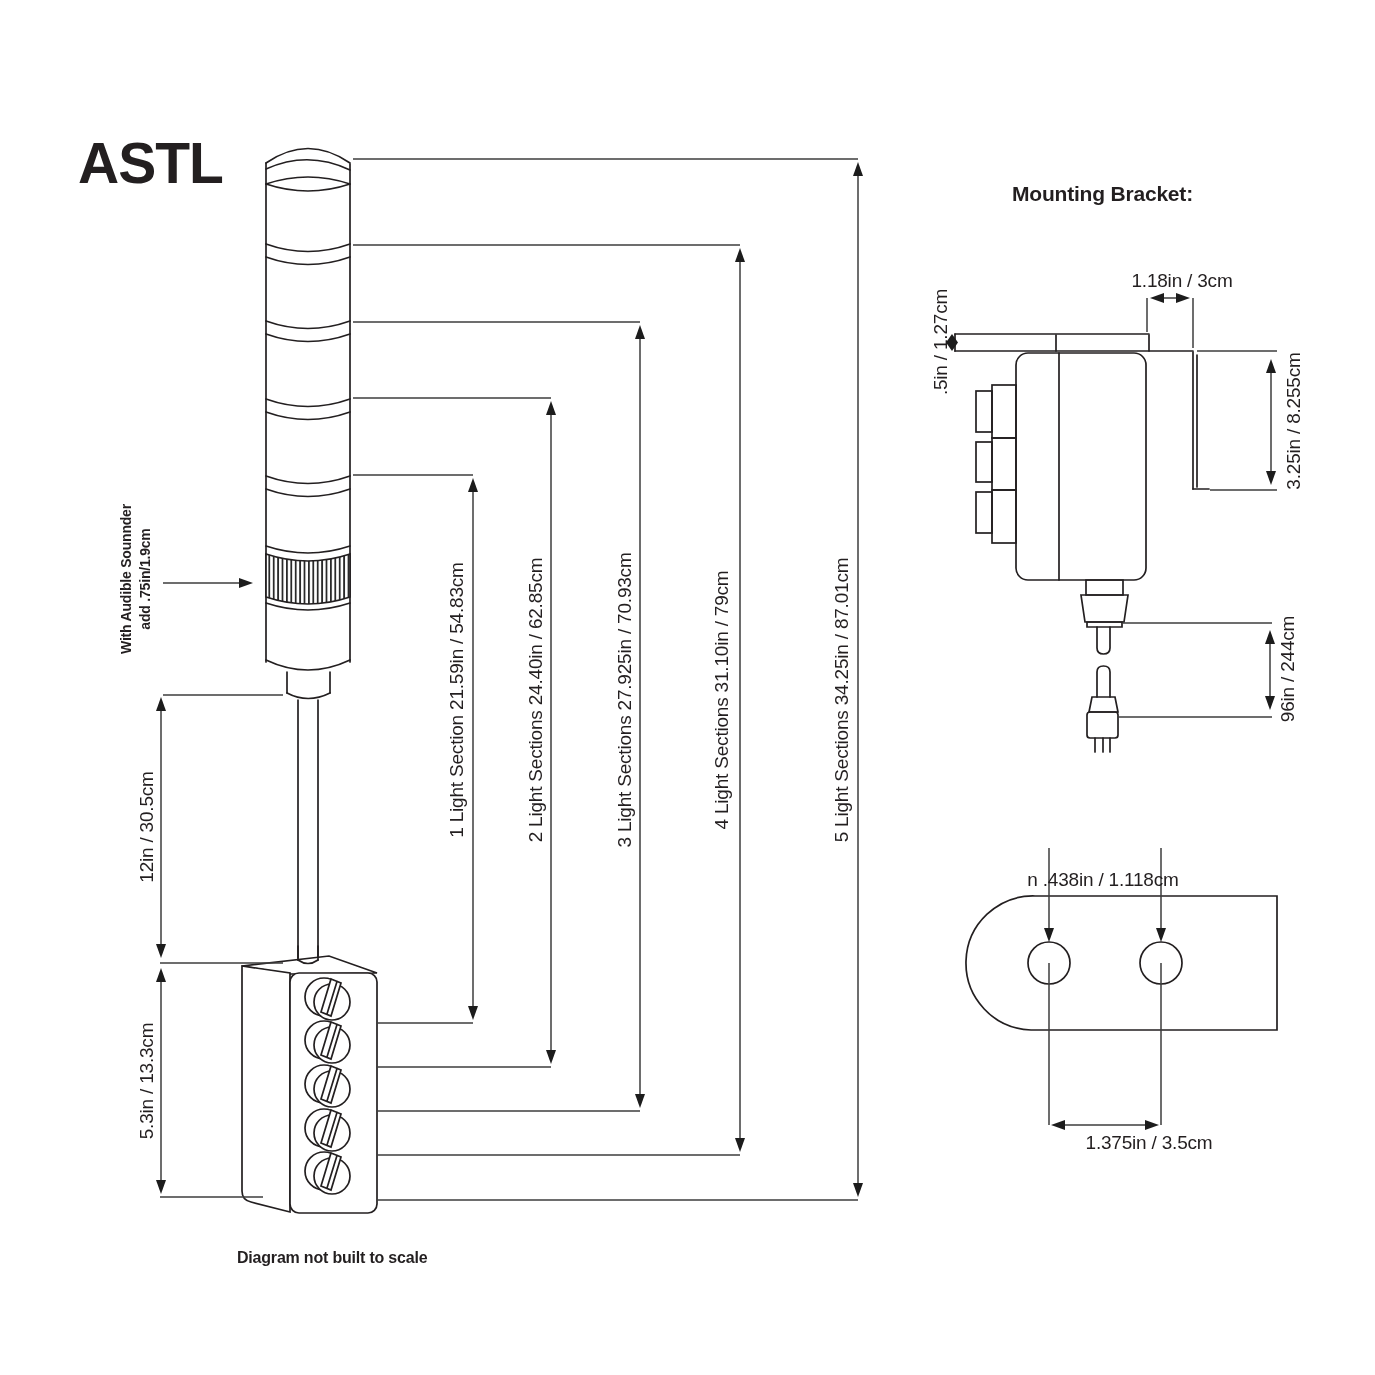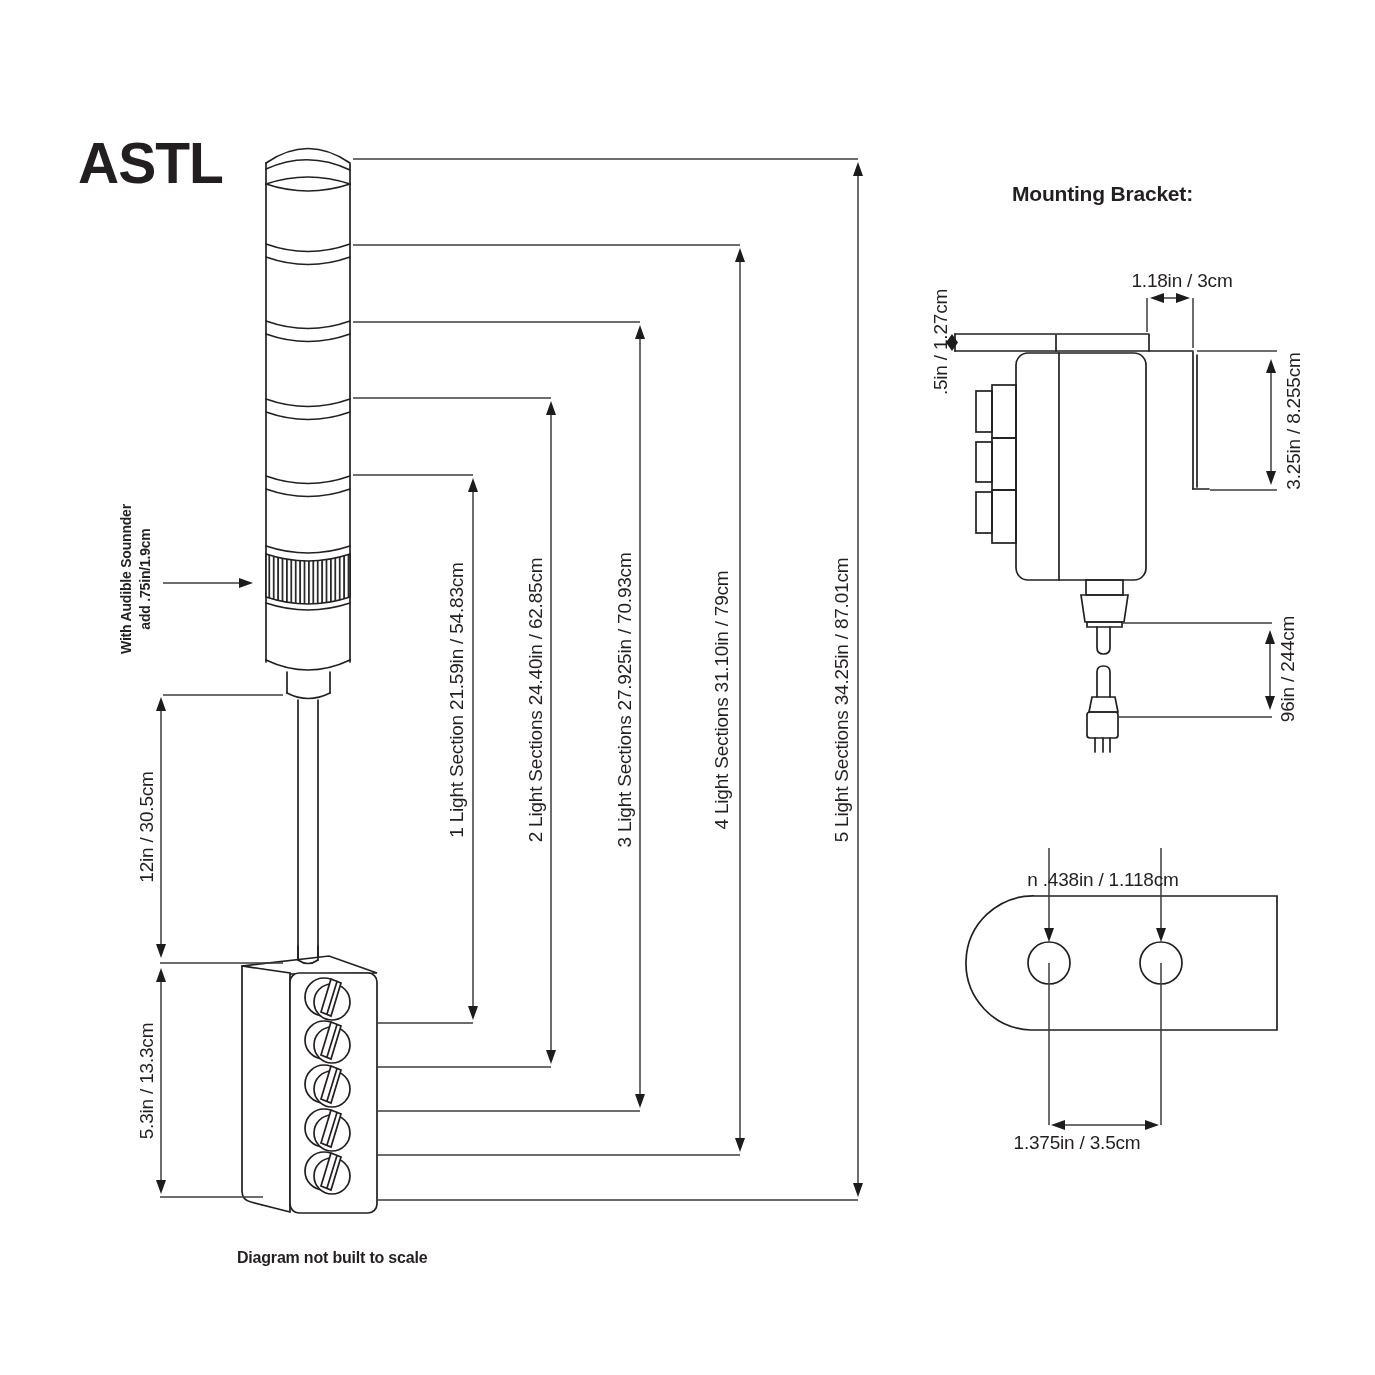--- a/index.html
+++ b/index.html
@@ -275,15 +275,15 @@
 
   <div class="lbl footnote" style="left:237px;top:1218px;margin-top:31px;">Diagram not built to scale</div>
 
   <div class="lbl heading" style="left:1012px;top:182px;">Mounting Bracket:</div>
 
   <div class="lbl center" style="left:1173px;top:281px;margin-left:9px;">1.18in / 3cm</div>
   <div class="lbl vert" style="left:941px;top:342px;">.5in / 1.27cm</div>
   <div class="lbl vert" style="left:1294px;top:421px;">3.25in / 8.255cm</div>
   <div class="lbl vert" style="left:1288px;top:669px;">96in / 244cm</div>
   <div class="lbl center" style="left:1103px;top:832px;margin-top:48px;">n .438in / 1.118cm</div>
-  <div class="lbl center" style="left:1077px;top:1143px;text-align:right;">1.375in / 3.5cm</div>
+  <div class="lbl center" style="left:1149px;top:1143px;text-align:right;">1.375in / 3.5cm</div>
 
 </div>
 
 </body></html>

